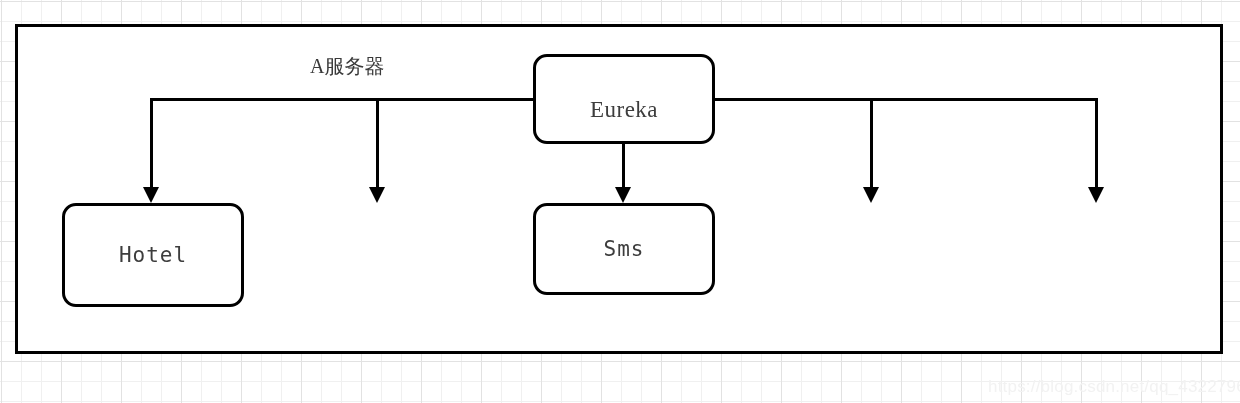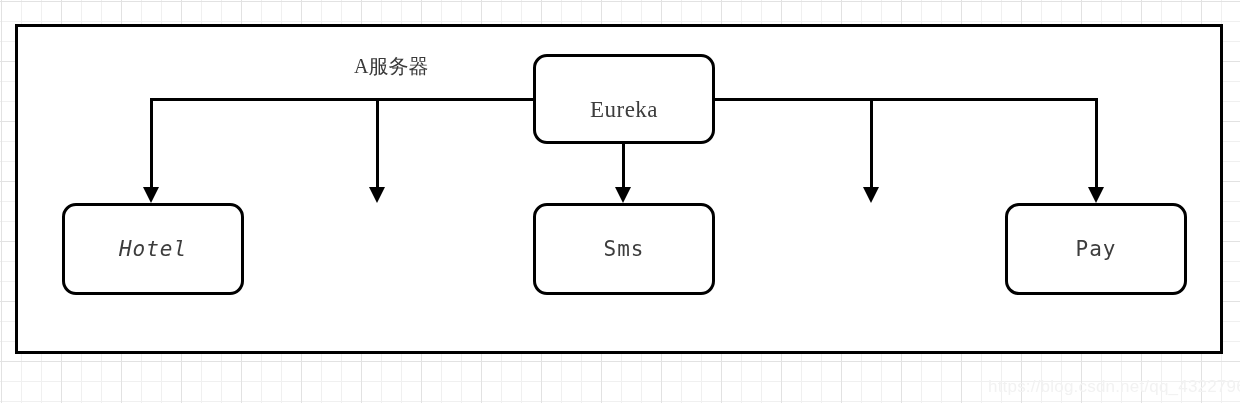--- a/index.html
+++ b/index.html
@@ -41,21 +41,20 @@
   }
 
   
   .server-label {
     position: absolute;
     color: #3a3a3a;
     font-size: 20px;
     line-height: 1;
     white-space: nowrap;
     font-family: "Liberation Serif", "DejaVu Serif", serif;
-    margin-left: 44px;
   }
 
   
   .node {
     position: absolute;
     box-sizing: border-box;
     border: 3px solid #000000;
     border-radius: 14px;
     background: #ffffff;
     display: flex;
@@ -134,29 +133,26 @@
   <div class="conn-v" style="left:1095px; top:98px; height:91px;"></div>
   <div class="arrow-head" style="left:1088px; top:187px;"></div>
 
   <div class="conn-v" style="left:622px; top:143px; height:46px;"></div>
   <div class="arrow-head" style="left:615px; top:187px;"></div>
 
   <div class="node root" style="left:533px; top:54px; width:182px; height:90px;">
     <span class="node-label">Eureka</span>
   </div>
 
-  <div class="node" style="left:62px; top:203px; width:182px; height:92px;font-style:italic;">
+  <div class="node" style="left:62px; top:203px; width:182px; height:104px;">
     <span class="node-label">Hotel</span>
   </div>
 
 
   <div class="node" style="left:533px; top:203px; width:182px; height:92px;">
     <span class="node-label">Sms</span>
   </div>
 
 
-  <div class="node" style="left:1005px; top:203px; width:182px; height:92px;">
-    <span class="node-label">Pay</span>
-  </div>
 
   <div class="watermark" style="left:988px; top:378px;">https://blog.csdn.net/qq_43227967</div>
 
 </div>
 
 </body></html>

